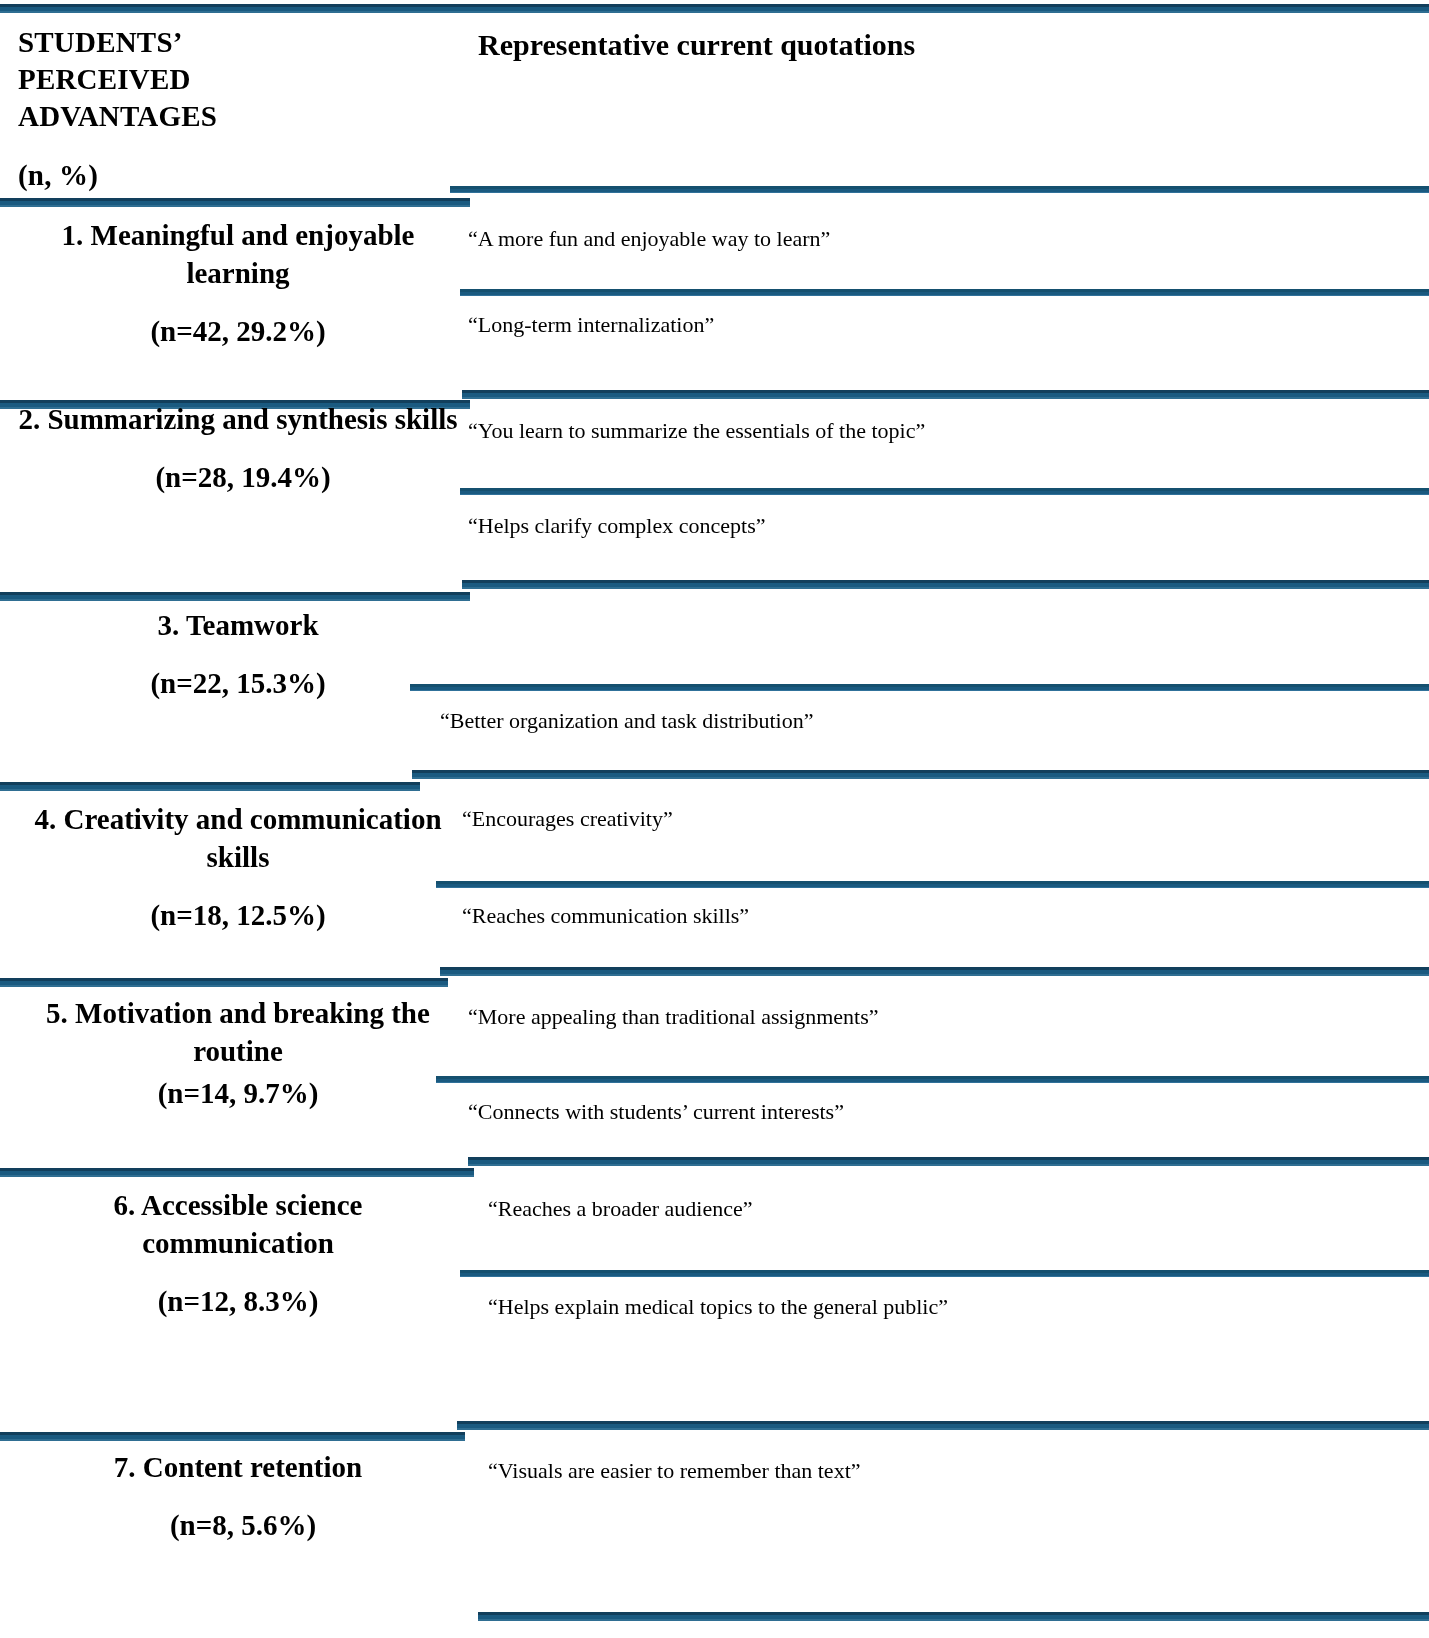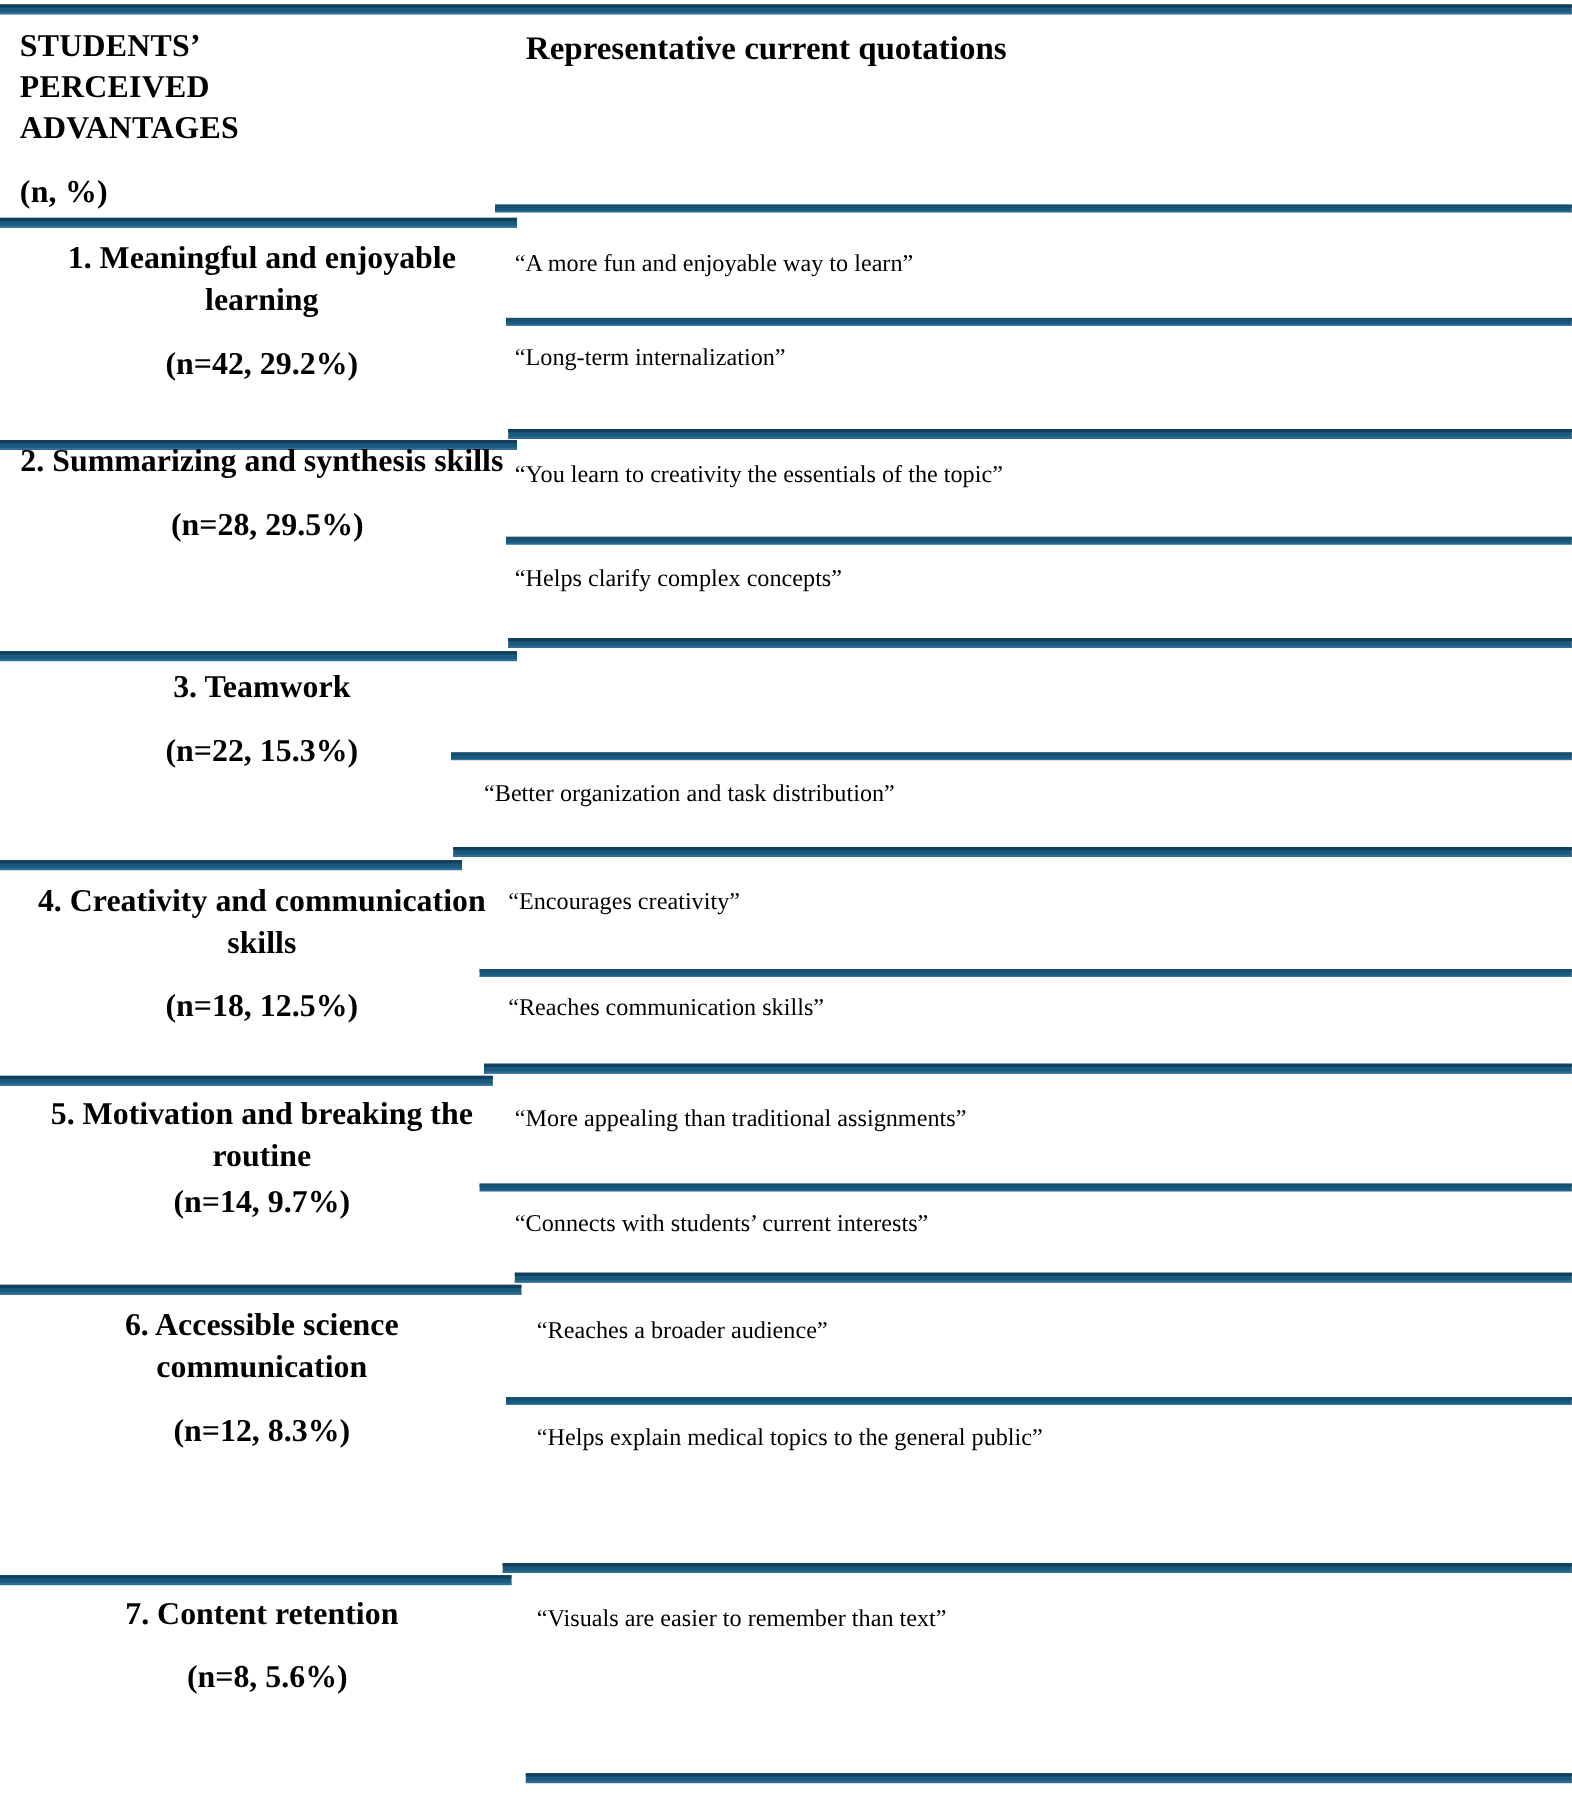--- a/index.html
+++ b/index.html
@@ -143,23 +143,23 @@
   </div>
   <div class="cell quote-cell" style="left:468px; top:220px;">“A more fun and enjoyable way to learn”</div>
   <div class="rule sub-divider" style="top:289px;"></div>
   <div class="cell quote-cell" style="left:468px; top:306px;">“Long-term internalization”</div>
 
   <div class="rule divider-right" style="top:390px;"></div>
   <div class="rule divider-left" style="top:400px;"></div>
 
   <div class="cell cat-cell" style="top:400px;">
     <span class="cat-title">2. Summarizing and synthesis skills</span>
-    <span class="cat-count" style="padding-left:10px;">(n=28, 29.5%)</span>
-  </div>
-  <div class="cell quote-cell" style="left:468px; top:412px;">“You learn to creativity the essentials of the topic”</div>
+    <span class="cat-count" style="padding-left:10px;">(n=28, 19.4%)</span>
+  </div>
+  <div class="cell quote-cell" style="left:468px; top:412px;">“You learn to summarize the essentials of the topic”</div>
   <div class="rule sub-divider" style="top:488px;"></div>
   <div class="cell quote-cell" style="left:468px; top:507px;">“Helps clarify complex concepts”</div>
 
   <div class="rule divider-right" style="top:580px;"></div>
   <div class="rule divider-left" style="top:592px;"></div>
 
   <div class="cell cat-cell" style="top:606px;">
     <span class="cat-title">3. Teamwork</span>
     <span class="cat-count">(n=22, 15.3%)</span>
   </div>

